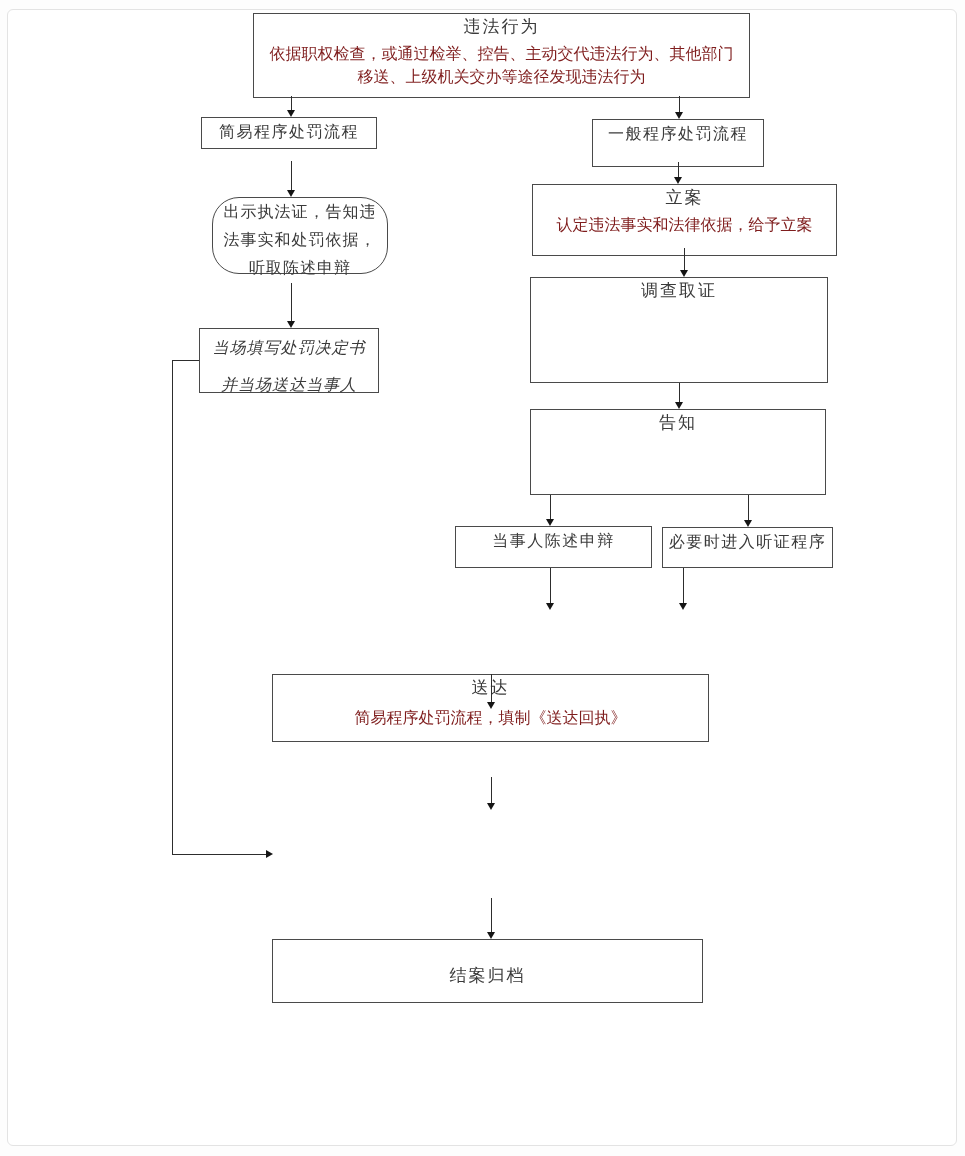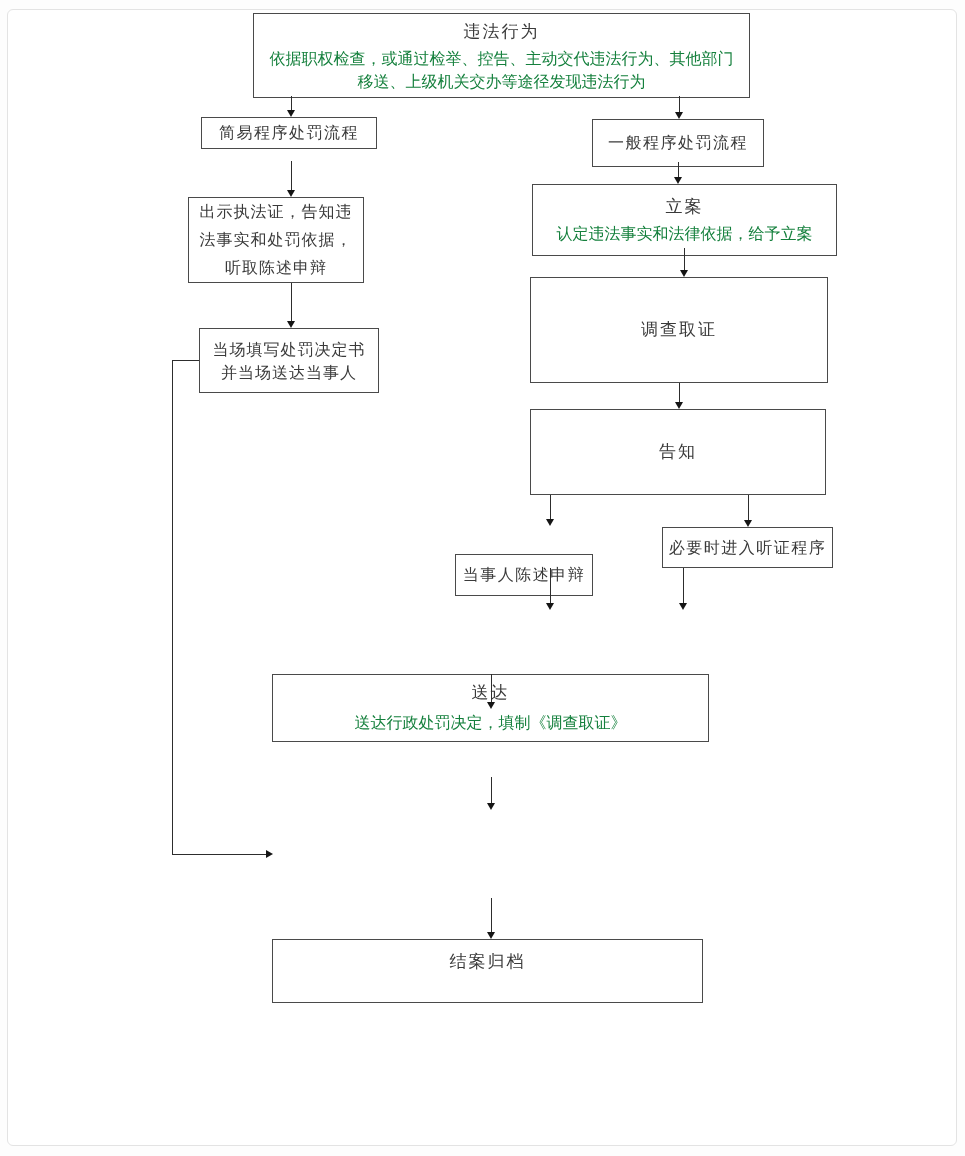--- a/index.html
+++ b/index.html
@@ -1,37 +1,37 @@
 <!DOCTYPE html>
 <html><head>
 <meta charset="utf-8">
 <style>
   html,body{margin:0;padding:0;background:#fdfdfd;}
   .canvas{position:relative;width:965px;height:1156px;margin:0 auto;overflow:hidden;
           font-family:"Liberation Serif","DejaVu Serif",serif;}
   .frame{position:absolute;left:7px;top:9px;width:948px;height:1135px;
          background:#ffffff;border:1px solid #e3e3e3;border-radius:6px;}
   .node{position:absolute;border:1px solid #4a4a4a;background:#ffffff;
-        display:flex;flex-direction:column;justify-content:center;align-items:center;
+        display:flex;flex-direction:column;align-items:center;
         text-align:center;box-sizing:border-box;color:#3a3a3a;}
   .node-title{font-size:17px;letter-spacing:2px;line-height:26px;white-space:nowrap;}
   .node-label{font-size:16px;letter-spacing:1.5px;line-height:28px;}
-  .node-body{font-size:16px;line-height:26px;color:#15803d;}
+  .node-body{font-size:16px;line-height:26px;color:#7f1d1d;}
   #n-illegal .node-body{width:466px;line-height:23px;margin-top:2px;}
   #n-show{padding:0 9px;}
   #n-show .node-label{line-height:28px;letter-spacing:1px;}
   #n-onsite{padding:0 6px;}
-  #n-onsite .node-label{line-height:23px;letter-spacing:1px;}
+  #n-onsite .node-label{line-height:37px;letter-spacing:1px;font-style:italic;}
   #n-case .node-body{line-height:27px;}
   #n-invest .node-body{font-size:14px;line-height:27px;width:280px;}
   #n-notif .node-body{width:276px;line-height:28px;}
   #n-decide .node-body{line-height:27px;}
   #n-serve .node-body{line-height:29px;margin-top:2px;}
   #n-exec .node-body{width:426px;line-height:28px;}
-  #n-archive{justify-content:flex-start;padding-top:9px;}
+  #n-archive{justify-content:flex-start;padding-top:23px;}
   .vline{position:absolute;width:1px;background:#2d2d2d;}
   .hline{position:absolute;height:1px;background:#2d2d2d;}
   .arr-d{position:absolute;width:0;height:0;
          border-left:4px solid transparent;border-right:4px solid transparent;
          border-top:7px solid #151515;}
   .arr-r{position:absolute;width:0;height:0;
          border-top:4px solid transparent;border-bottom:4px solid transparent;
          border-left:7px solid #151515;}
 </style>
 </head>
@@ -46,53 +46,53 @@
   </div>
 
   <div class="node" id="n-simple" style="left:201px;top:117px;width:176px;height:32px;">
     <div class="node-label">简易程序处罚流程</div>
   </div>
 
   <div class="node" id="n-general" style="left:592px;top:119px;width:172px;height:48px;">
     <div class="node-label">一般程序处罚流程</div>
   </div>
 
-  <div class="node" id="n-show" style="left:188px;top:197px;width:176px;height:86px;">
+  <div class="node" id="n-show" style="left:212px;top:197px;width:176px;height:77px;border-radius:27px;">
     <div class="node-label">出示执法证，告知违法事实和处罚依据，听取陈述申辩</div>
   </div>
 
   <div class="node" id="n-onsite" style="left:199px;top:328px;width:180px;height:65px;">
     <div class="node-label">当场填写处罚决定书并当场送达当事人</div>
   </div>
 
   <div class="node" id="n-case" style="left:532px;top:184px;width:305px;height:72px;">
     <div class="node-title">立案</div>
     <div class="node-body">认定违法事实和法律依据，给予立案</div>
   </div>
 
   <div class="node" id="n-invest" style="left:530px;top:277px;width:298px;height:106px;">
     <div class="node-title">调查取证</div>
   </div>
 
   <div class="node" id="n-notif" style="left:530px;top:409px;width:296px;height:86px;">
     <div class="node-title">告知</div>
   </div>
 
-  <div class="node" id="n-statement" style="left:455px;top:526px;width:138px;height:42px;margin-top:28px;">
+  <div class="node" id="n-statement" style="left:455px;top:526px;width:197px;height:42px;">
     <div class="node-label">当事人陈述申辩</div>
   </div>
 
   <div class="node" id="n-hearing" style="left:662px;top:527px;width:171px;height:41px;">
     <div class="node-label">必要时进入听证程序</div>
   </div>
 
 
   <div class="node" id="n-serve" style="left:272px;top:674px;width:437px;height:68px;">
     <div class="node-title">送达</div>
-    <div class="node-body">送达行政处罚决定，填制《调查取证》</div>
+    <div class="node-body">简易程序处罚流程，填制《送达回执》</div>
   </div>
 
 
   <div class="node" id="n-archive" style="left:272px;top:939px;width:431px;height:64px;">
     <div class="node-title">结案归档</div>
   </div>
 
   <div class="vline" style="left:291px;top:96px;height:14px;"></div>
   <div class="arr-d" style="left:287px;top:110px;"></div>
 

